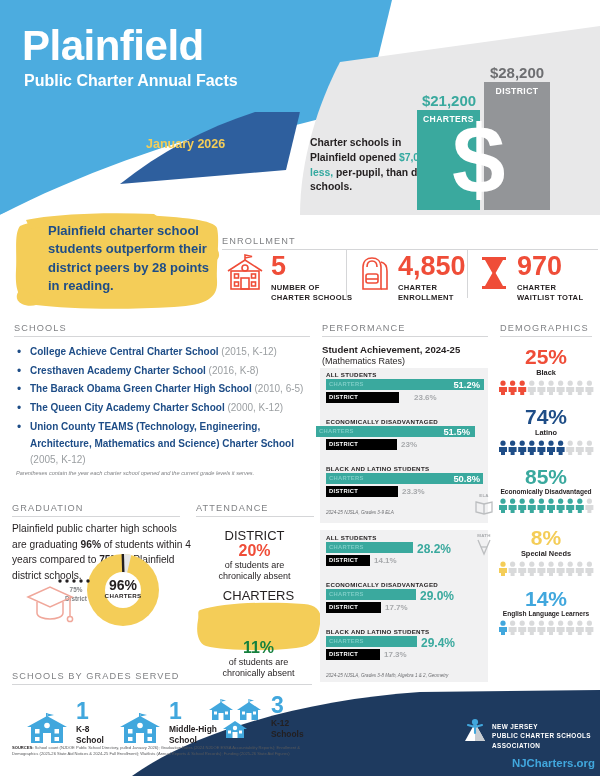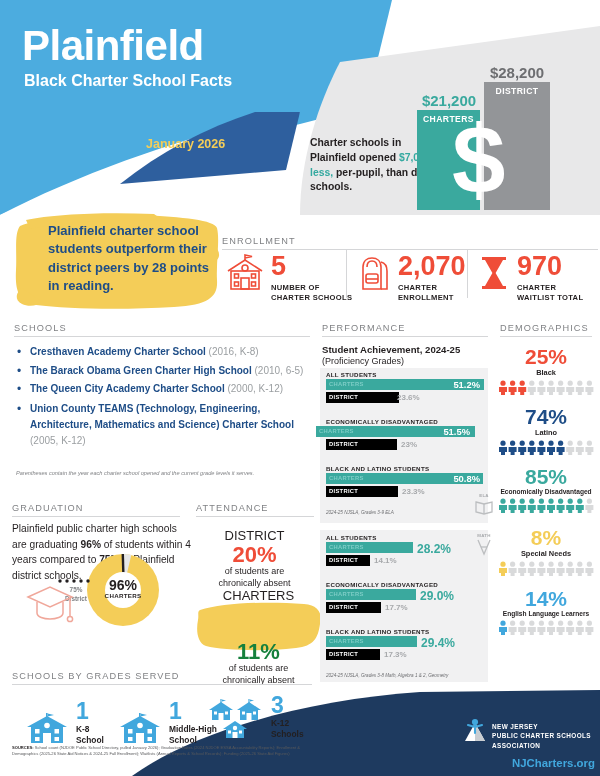--- a/index.html
+++ b/index.html
@@ -122,21 +122,21 @@
   }
   .dist-marker {
     position:absolute; left:60px; top:586px; width:32px; text-align:center;
     font-size:6.4px; font-weight:bold; color:#808285; line-height:1.35;
   }
   .dots-row { position:absolute; left:57px; top:578px; }
 
   
   .att-block { position:absolute; width:125px; text-align:center; }
   .att-head { font-size:13px; color:#231f20; }
-  .att-num { font-size:22px; font-weight:bold; line-height:1.05; }
+  .att-num { font-size:16px; font-weight:bold; line-height:1.05; }
   .att-sub { font-size:9px; color:#231f20; line-height:1.3; }
   .hl-brush {
     position:absolute; left:196px; top:600px; width:126px; height:52px;
   }
 
   
   .perf-title {
     position:absolute; left:322px; top:344px;
     font-size:9.6px; font-weight:bold; color:#231f20;
   }
@@ -217,21 +217,21 @@
   <svg class="hdr-blue" viewBox="0 0 600 250">
     <path d="M0,0 L600,0 L600,30 L262,105 L0,185 Z" fill="#ffffff"></path>
     <path d="M0,0 L392,0 L366,107 L0,107 Z" fill="#4cacdf"></path>
     <path d="M0,107 L366,107 L300,124 C180,150 70,186 0,215 Z" fill="#4cacdf"></path>
     <path d="M0,215 C90,168 210,128 300,112 L262,175 C170,190 70,215 0,250 Z" fill="#ffffff"></path>
     <path d="M255,112 L300,112 L286,170 L120,184 C160,152 205,128 255,112 Z" fill="#2e5f9e"></path>
     <path d="M340,62 L600,26 L600,215 L300,215 C300,160 318,104 340,62 Z" fill="#e8e8e9"></path>
   </svg>
 
   <div class="hdr-title">Plainfield</div>
-  <div class="hdr-sub">Black Charter School Facts</div>
+  <div class="hdr-sub">Public Charter Annual Facts</div>
   <div class="hdr-date">January 2026</div>
 
   <div class="fund-txt">
     <span>Charter schools in</span>
     <span>Plainfield opened</span>
     <span class="accent">$7,000 less,</span><span> per-pupil,</span>
     <span>than district schools.</span>
   </div>
 
   <div class="lbl-di-val">$28,200</div>
@@ -290,21 +290,21 @@
       <svg class="ico" width="36" height="40" viewBox="0 0 36 40">
         <g fill="none" stroke="#ef4d38" stroke-width="1.6">
           <path d="M7,14 C7,8 11,5 16,5 C21,5 25,8 25,14 L25,36 L7,36 Z"></path>
           <path d="M25,9 C29,10 31,13 31,18 L31,36 L25,36"></path>
           <path d="M11,14 C11,10 13,8 16,8 C19,8 21,10 21,14"></path>
           <rect x="10" y="21" width="12" height="9" rx="2"></rect>
           <path d="M10,26 L22,26"></path>
         </g>
       </svg>
       <div>
-        <div class="enr-num">2,070</div>
+        <div class="enr-num">4,850</div>
         <div class="enr-cap">
           <span>CHARTER</span><br>
           <span>ENROLLMENT</span>
         </div>
       </div>
     </div>
   </div>
   <div class="enr-div" style="left:467px;"></div>
 
   <div class="enr-item" style="left:477px;">
@@ -324,20 +324,24 @@
         </div>
       </div>
     </div>
   </div>
 
   <div class="sec-head" style="left:14px; top:323px;">SCHOOLS</div>
   <div class="sec-rule" style="left:14px; top:336px; width:296px;"></div>
 
   <div style="position:absolute; left:14px; top:345px; width:300px;">
     <div class="school-li">
+      <b>College Achieve Central Charter School</b>
+      <span>(2015, K-12)</span>
+    </div>
+    <div class="school-li">
       <b>Cresthaven Academy Charter School</b>
       <span>(2016, K-8)</span>
     </div>
     <div class="school-li">
       <b>The Barack Obama Green Charter High School</b>
       <span>(2010, 6-5)</span>
     </div>
     <div class="school-li">
       <b>The Queen City Academy Charter School</b>
       <span>(2000, K-12)</span>
@@ -411,34 +415,34 @@
     <div class="att-num" style="color:#15803d;margin-top:37px;">11%</div>
     <div class="att-sub">
       <span>of students are</span><br>
       <span>chronically absent</span>
     </div>
   </div>
 
   <div class="sec-head" style="left:322px; top:323px;text-align:center;">PERFORMANCE</div>
   <div class="sec-rule" style="left:322px; top:336px; width:166px;"></div>
   <div class="perf-title">Student Achievement, 2024-25</div>
-  <div class="perf-sub">(Proficiency Grades)</div>
+  <div class="perf-sub">(Mathematics Rates)</div>
 
   <div class="perf-panel" style="top:368px; width:168px; height:155px;"></div>
 
   <div class="grp-lbl" style="left:326px; top:371px;">ALL STUDENTS</div>
   <div class="bar-row" style="left:326px; top:379px; width:160px;">
     <div class="bar-ch" style="left:0; width:158px;"></div>
     <div class="bar-cap" style="color:#7dcdc6;">CHARTERS</div>
     <div class="val-in" style="right:6px;">51.2%</div>
   </div>
   <div class="bar-row" style="left:326px; top:392px; width:160px;">
     <div class="bar-di" style="left:0; width:73px;"></div>
     <div class="bar-cap" style="color:#ffffff;">DISTRICT</div>
-    <div class="val-out" style="left:71px;">23.6%</div>
+    <div class="val-out" style="left:88px;">23.6%</div>
   </div>
 
   <div class="grp-lbl" style="left:326px; top:418px;">ECONOMICALLY DISADVANTAGED</div>
   <div class="bar-row" style="left:316px; top:426px; width:160px;">
     <div class="bar-ch" style="left:0; width:159px;"></div>
     <div class="bar-cap" style="color:#7dcdc6;">CHARTERS</div>
     <div class="val-in" style="right:6px;">51.5%</div>
   </div>
   <div class="bar-row" style="left:326px; top:439px; width:160px;">
     <div class="bar-di" style="left:0; width:71px;"></div>

